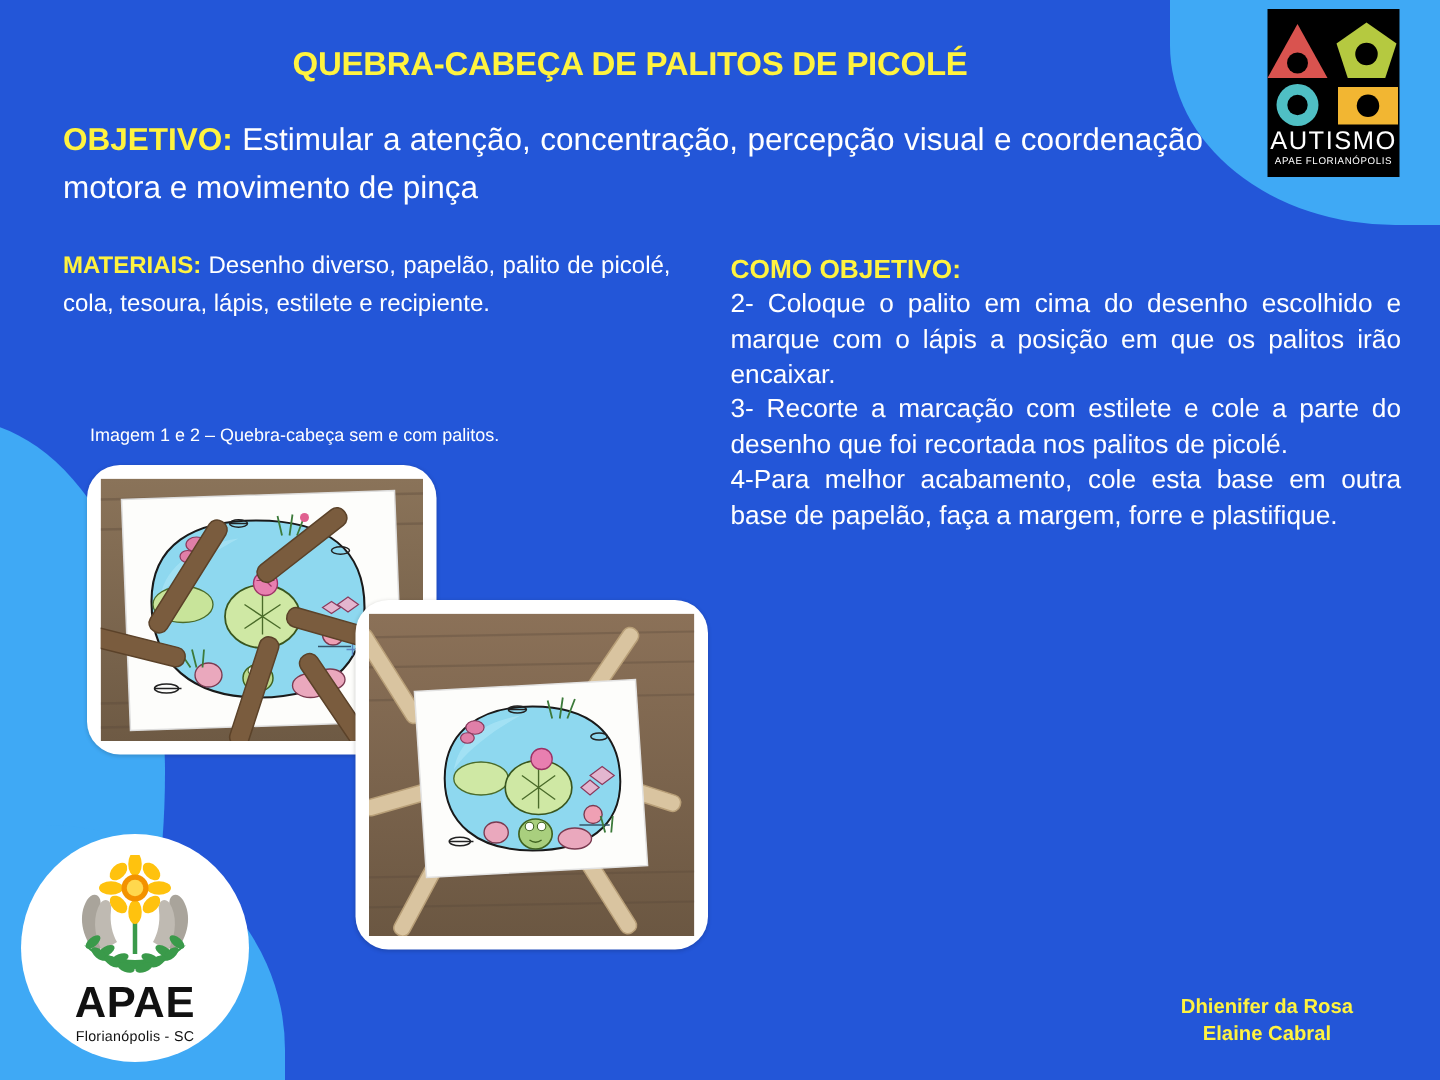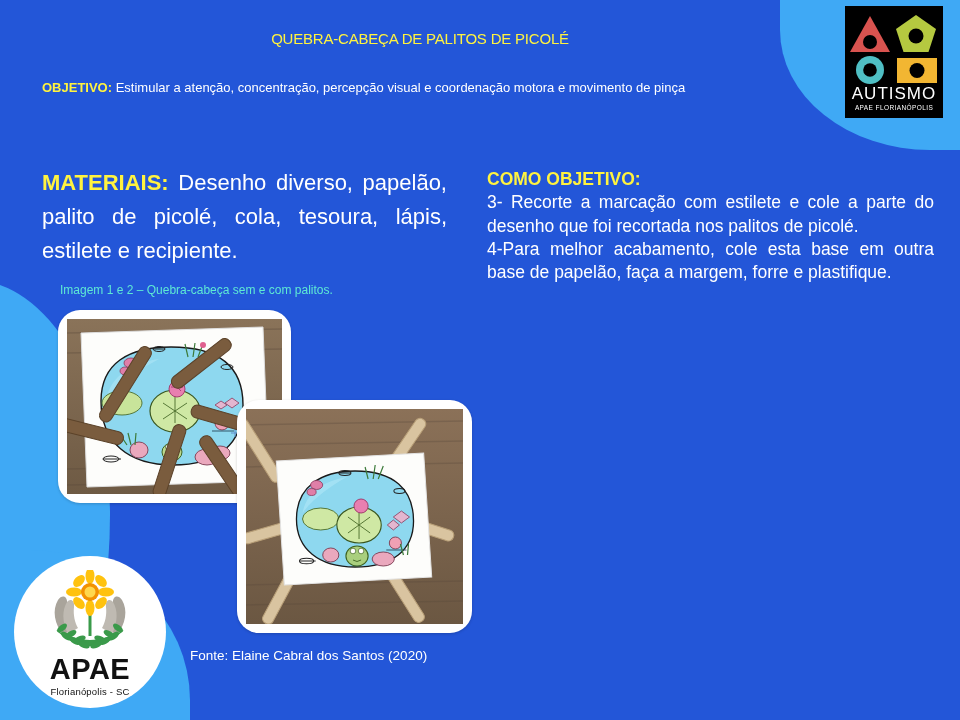--- a/index.html
+++ b/index.html
@@ -25,21 +25,21 @@
   .deco-bottomleft{
     position:absolute;left:-40px;bottom:-40px;
     width:230px;height:210px;
     background:#3FA9F5;
     border-top-right-radius:160px 150px;
   }
 
   
   .autismo-logo{
     position:absolute;left:845px;top:6px;
-    width:98px;height:112px;
+    width:88px;height:112px;
     background:#000;
     display:flex;flex-direction:column;align-items:center;
     padding-top:6px;box-sizing:border-box;
   }
   .autismo-shapes{width:92px;height:74px;position:relative;}
   .autismo-text{
     color:#fff;font-size:17px;font-weight:400;letter-spacing:1px;
     line-height:1;margin-top:-1px;font-family:"Liberation Sans",sans-serif;
   }
   .autismo-sub{
@@ -62,39 +62,39 @@
   }
   .apae-sub{
     font-family:"Liberation Sans",sans-serif;
     font-size:9.5px;color:#111;margin-top:2px;letter-spacing:.2px;text-align:right;
   }
 
   
   .title{
     position:absolute;left:0;right:0;top:30px;
     text-align:center;
-    color:#FFF33F;font-weight:normal;font-size:15px;
+    color:#FFF33F;font-weight:bold;font-size:22px;
     letter-spacing:-.2px;
     padding-right:120px;
   }
   .objetivo{
     position:absolute;left:42px;top:78px;width:760px;
-    color:#ffffff;font-size:13px;line-height:1.5;
+    color:#ffffff;font-size:21px;line-height:1.5;
     text-align:justify;
   }
   .lbl{color:#FFF33F;font-weight:bold;}
 
   .materiais{
     position:absolute;left:42px;top:166px;width:405px;
-    color:#ffffff;font-size:22px;line-height:1.55;
+    color:#ffffff;font-size:16px;line-height:1.55;
     text-align:justify;
   }
   .caption{
     position:absolute;left:60px;top:283px;width:400px;
-    color:#5eead4;font-size:12px;
+    color:#ffffff;font-size:12px;
   }
   .fonte{
     position:absolute;left:190px;top:648px;
     color:#ffffff;font-size:13.5px;
   }
   .rightcol{
     position:absolute;left:487px;top:168px;width:447px;
     color:#ffffff;font-size:17.5px;line-height:1.335;
     text-align:justify;
   }
@@ -300,24 +300,24 @@
         <g>
           <ellipse cx="110" cy="147" rx="11" ry="10" fill="#a9cf7e" stroke="#3f6321" stroke-width="1.1"></ellipse>
           <circle cx="106" cy="142" r="2.8" fill="#fff" stroke="#3f6321" stroke-width=".7"></circle>
           <circle cx="114" cy="142" r="2.8" fill="#fff" stroke="#3f6321" stroke-width=".7"></circle>
           <path d="M106,151 q4,3 8,0" stroke="#3f6321" stroke-width=".9" fill="none"></path>
         </g>
       </svg>
     </div>
   </div>
 
-  <div class="fonte">Fonte:  Elaine Cabral dos Santos (2020)</div>
 
   <div class="rightcol">
     <span class="head">COMO OBJETIVO:</span>
+    <p>2- Coloque o palito em cima do desenho escolhido e marque com o lápis a posição em que os palitos irão encaixar.</p>
     <p> 3- Recorte a marcação com estilete e cole a parte do desenho que foi recortada nos palitos de picolé.</p>
     <p>4-Para melhor acabamento, cole esta base em outra base de papelão, faça a margem, forre e plastifique.</p>
   </div>
 
   <div class="apae-logo">
     <svg width="104" height="84" viewBox="0 0 104 84" xmlns="http://www.w3.org/2000/svg">
 
       <path d="M26,66 C16,54 14,40 20,30 C24,24 30,26 29,34 C28,42 30,50 34,56 Z" fill="#A9A49B"></path>
       <path d="M78,66 C88,54 90,40 84,30 C80,24 74,26 75,34 C76,42 74,50 70,56 Z" fill="#A9A49B"></path>
       <path d="M30,64 C24,52 24,40 29,32 C32,28 37,30 36,37 C35,45 37,53 40,58 Z" fill="#BFBAB2"></path>
@@ -354,14 +354,18 @@
           <ellipse cx="76" cy="66" rx="6" ry="3" transform="rotate(-40 76 66)"></ellipse>
           <ellipse cx="67" cy="71" rx="6" ry="3" transform="rotate(-30 67 71)"></ellipse>
           <ellipse cx="58" cy="75" rx="6" ry="3" transform="rotate(-20 58 75)"></ellipse>
         </g>
       </g>
     </svg>
     <div class="apae-text">APAE</div>
     <div class="apae-sub">Florianópolis - SC</div>
   </div>
 
+  <div class="credits">
+    <div>Dhienifer da Rosa</div>
+    <div>Elaine Cabral</div>
+  </div>
 
 </div>
 
 </body></html>

